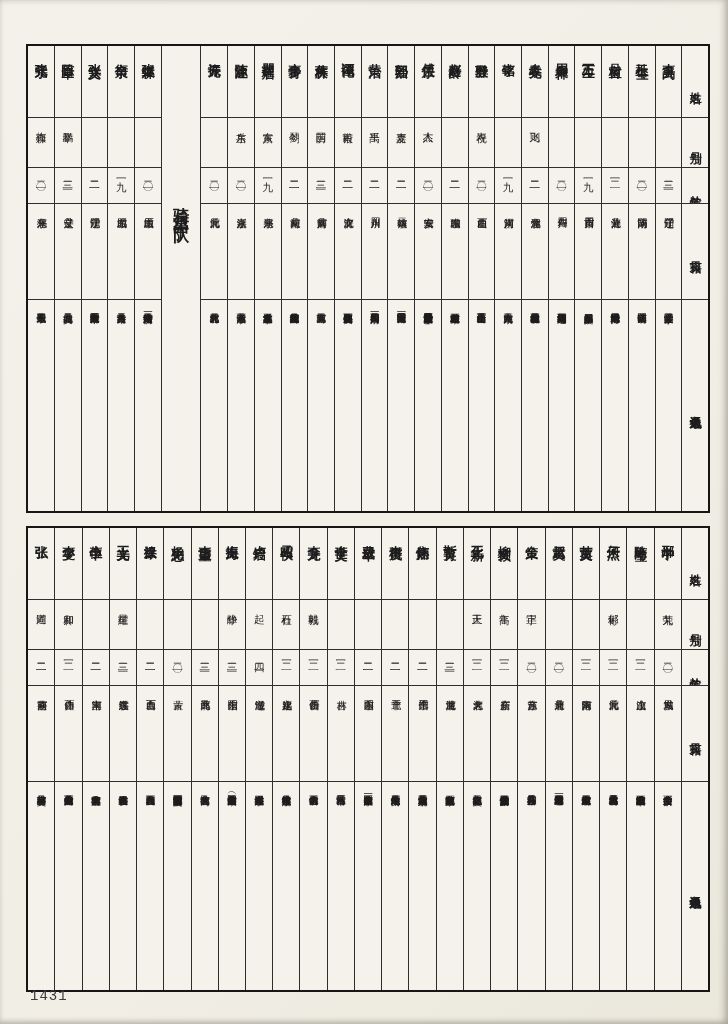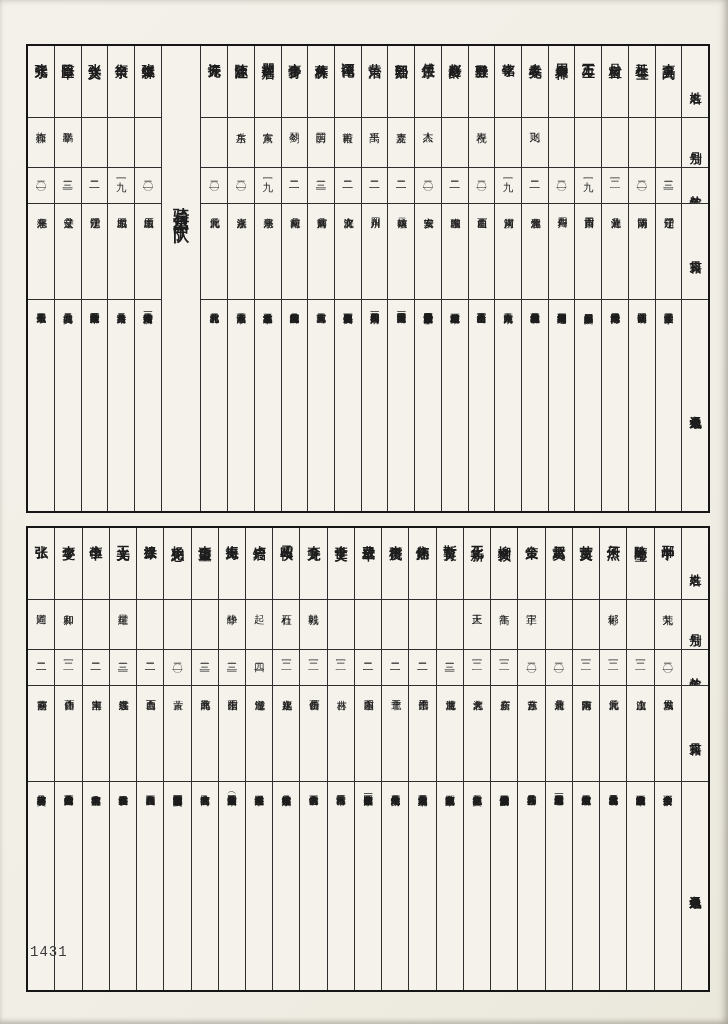--- a/index.html
+++ b/index.html
@@ -44,21 +44,21 @@
   }
   .name-text   { font-size:13px; font-weight:700; padding-top:7px; letter-spacing:1px; line-height:1.05; }
   .alias-text  { font-size:10.5px; padding-top:6px; line-height:1.05; }
   .age-text    { font-size:10.5px; padding-top:5px; line-height:1.05; }
   .native-text { font-size:10px; padding-top:6px; line-height:1.08; }
   .addr-text   { font-size:9.5px; padding-top:6px; line-height:1.1; }
   .hdr-text    { font-size:12px; font-weight:700; line-height:1.25; }
   .cell.hdr    { align-items:center; justify-content:center; }
   .divider-text{ font-size:16px; font-weight:700; letter-spacing:4px; line-height:1.15; }
   .page-number {
-    position:absolute; left:30px; top:944px;
+    position:absolute; left:30px; top:988px;
     font-size:14px; letter-spacing:1px; color:#3a3a3a;
     font-family:"Liberation Mono","DejaVu Sans Mono",monospace;
   }
 </style>
 </head>
 <body>
 
 <div class="page">
   <div class="tables">
     <div class="reg-table reg-top" id="table-top">

